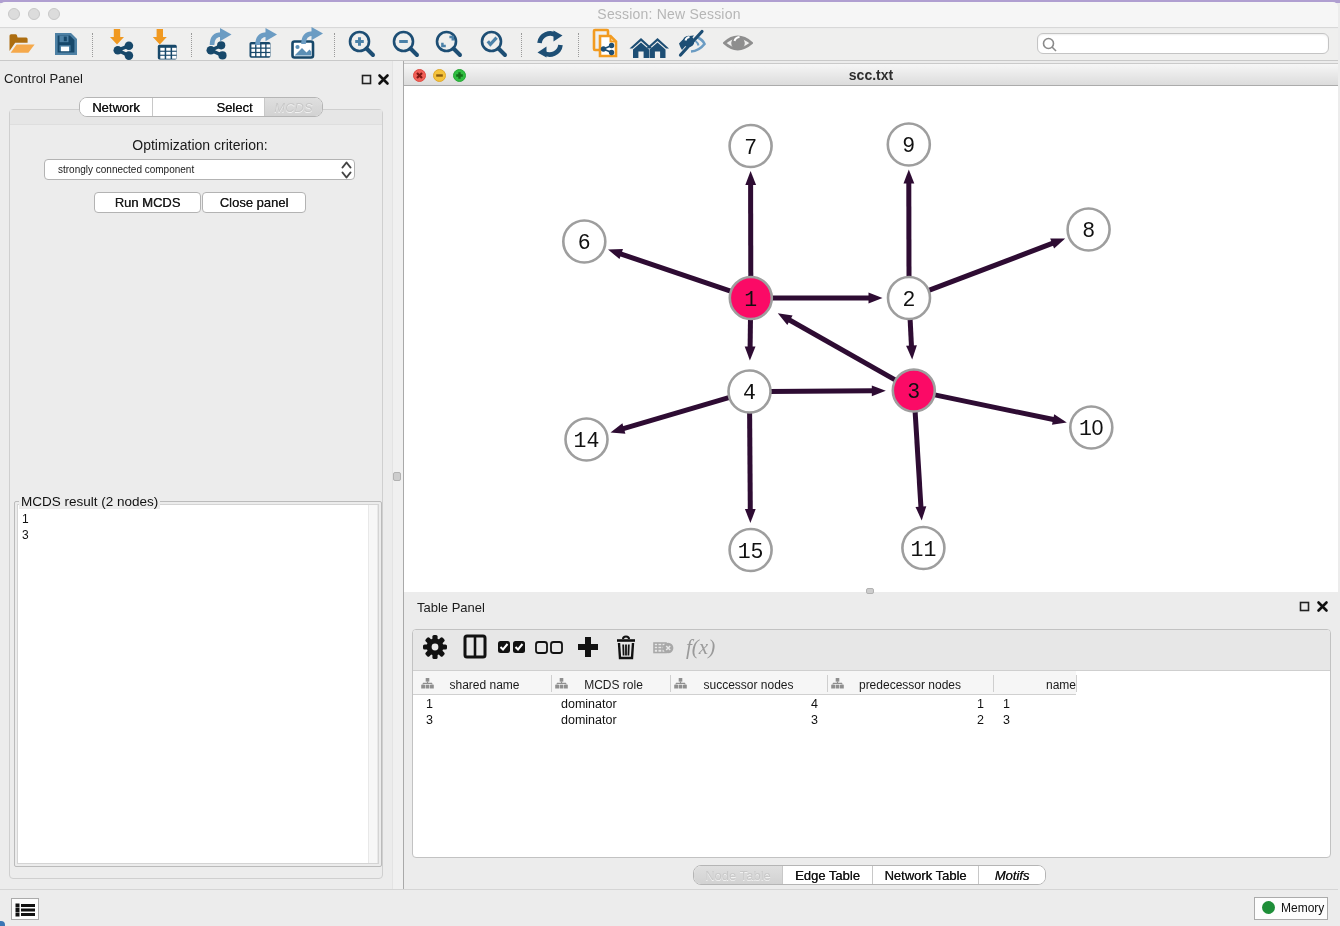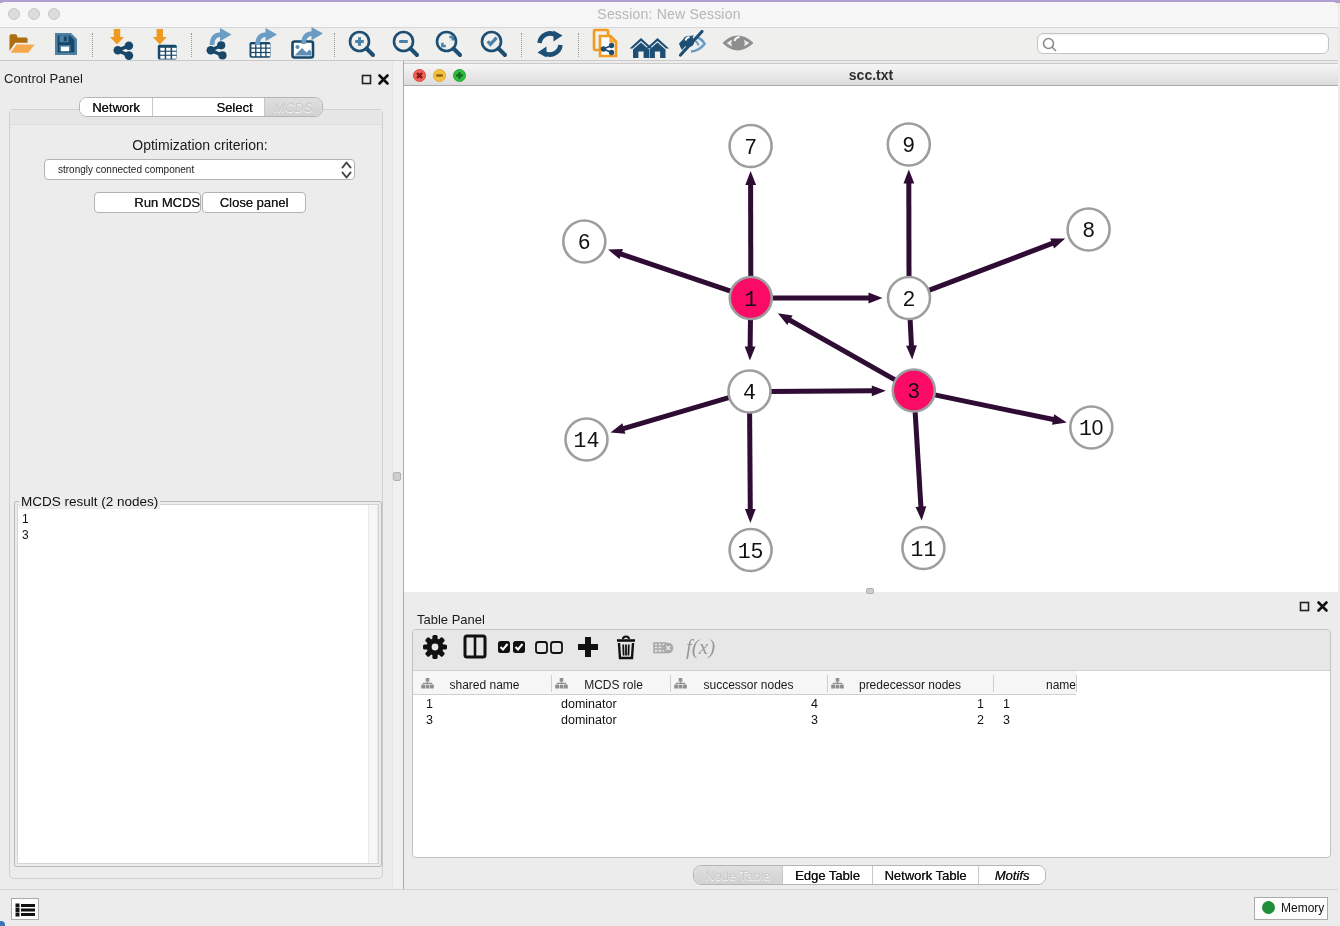--- a/index.html
+++ b/index.html
@@ -46,21 +46,21 @@
 
 
 #nw { left:404px; top:63px; width:934px; height:529px; background:#fff; }
 #nwtitle { left:404px; top:63px; width:934px; height:23px;
   background:linear-gradient(#f6f6f6,#dcdcdc); border-bottom:1px solid #ababab; border-top:1px solid #cacaca; }
 #nwtitletext { left:404px; top:67px; width:934px; text-align:center; font-size:14px; font-weight:700; color:#2e2e2e; }
 .mactl { border-radius:50%; width:13px; height:13px; top:69px; }
 
 
 #tp { left:404px; top:597px; width:934px; height:290px; background:#ececec; }
-#tptitle { left:417px; top:600px; font-size:13px; color:#1c1c1c;margin-top:12px; }
+#tptitle { left:417px; top:600px; font-size:13px; color:#1c1c1c; }
 #tpbox { left:412px; top:629px; width:919px; height:229px; background:#fff; border:1px solid #c2c2c2; border-radius:4px; overflow:hidden; }
 #tptools { width:917px; height:41px; background:#e7e7e7; border-bottom:1px solid #cfcfcf; }
 #thead { left:413px; top:671px; width:663px; height:24px; background:#f6f6f6; border-bottom:1px solid #d0d0d0; }
 .hdiv { top:675px; width:0; height:17px; border-left:1px solid #cfcfcf; }
 #tpicons svg { z-index:5; }
 #icons svg { z-index:3; }
 .htxt { top:678px; font-size:12px; color:#1a1a1a; }
 .cell { font-size:12.5px; color:#111; }
 
 
@@ -249,21 +249,21 @@
   <div class="tb" style="width:52px;margin-top:40px;">Style</div>
   <div class="tb" style="width:60px;">Select</div>
   <div class="tb sel" style="width:57px;">MCDS</div>
 </div>
 <div id="optlabel" class="abs">Optimization criterion:</div>
 <div id="optsel" class="abs">strongly connected component</div>
 <svg class="abs" style="left:340px; top:161px;" width="13" height="18">
  <path d="M2.5 6.5 L6.5 1.5 L10.5 6.5" stroke="#444" stroke-width="2" fill="none" stroke-linecap="round" stroke-linejoin="round"></path>
  <path d="M2.5 11.5 L6.5 16.5 L10.5 11.5" stroke="#444" stroke-width="2" fill="none" stroke-linecap="round" stroke-linejoin="round"></path>
 </svg>
-<div class="btn abs" style="left:94px; top:192px; width:107px;text-align:right;">Run MCDS</div>
+<div class="btn abs" style="left:94px; top:192px; width:107px;">Run MCDS</div>
 <div class="btn abs" style="left:202px; top:192px; width:104px;">Close panel</div>
 <div id="fs" class="abs"></div>
 <div id="fswhite" class="abs"></div>
 <div id="fsscroll" class="abs"></div>
 <div id="fslegend" class="abs">MCDS result (2 nodes)</div>
 <div class="fstxt abs" style="top:512px;">1</div>
 <div class="fstxt abs" style="top:528px;">3</div>
 
 <div id="nw" class="abs"></div>
 <div id="nwtitle" class="abs"></div>

